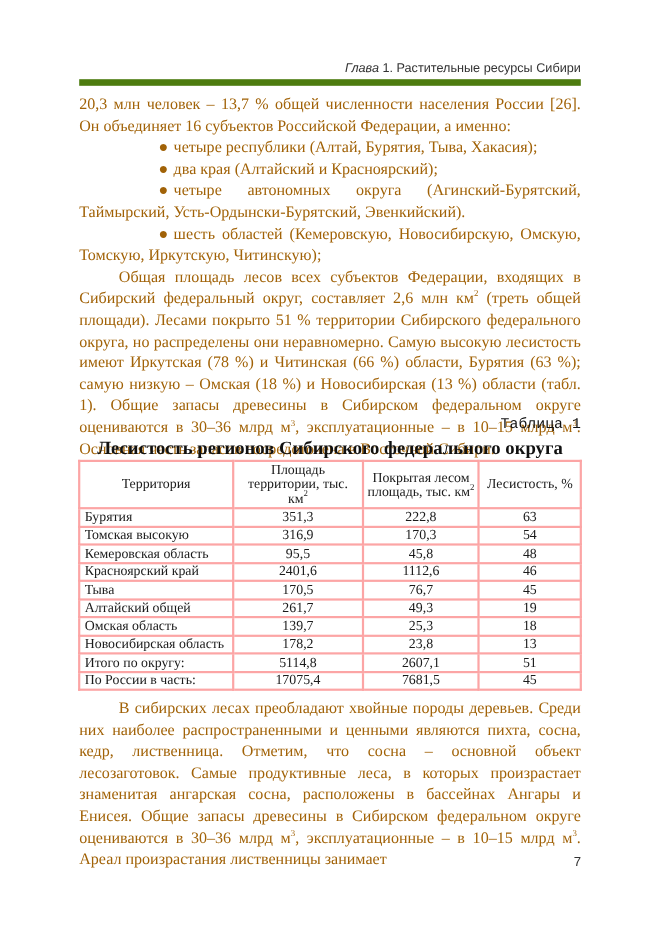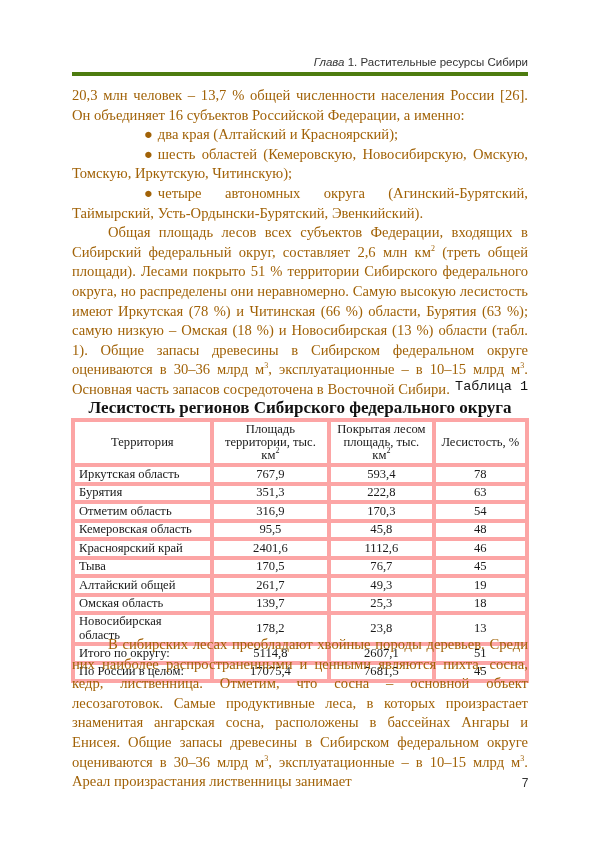--- a/index.html
+++ b/index.html
@@ -3,21 +3,21 @@
   <meta charset="utf-8">
   <style>
     html, body { margin: 0; padding: 0; background: #ffffff; }
     body { width: 600px; height: 848px; position: relative; overflow: hidden; color: #111; }
     .page { position: absolute; left: 0; top: 0; width: 600px; height: 848px; }
 
     .running-head {
       position: absolute; left: 72px; top: 56px; width: 456px;
       text-align: right; font-family: "Liberation Sans", sans-serif;
       font-style: italic; font-size: 11.5px; color: #333;
-      padding-bottom: 4px; border-bottom: 4px solid #4d7c0f;
+      padding-bottom: 4px; border-bottom: 6px solid #4d7c0f;
     }
     .running-head .rest { font-style: normal; }
 
     .text {
       position: absolute; left: 72px; width: 456px;
       font-family: "Liberation Serif", serif; font-size: 14.6px;
       line-height: 19.6px; color: #a16207; text-align: justify;
     }
     .text p { margin: 0; }
     .indent { text-indent: 36px; }
@@ -33,21 +33,21 @@
       position: absolute; left: 72px; width: 456px; top: 398px;
       text-align: center; font-family: "Liberation Serif", serif; font-size: 17px;
       font-weight: bold;
     }
     table.data {
       position: absolute; left: 71px; top: 418px; width: 458px;
       border-collapse: collapse; font-family: "Liberation Serif", serif; font-size: 12.6px;
       color: #1a1a1a;
     }
     table.data th, table.data td {
-      border: 4px solid #fca5a5; padding: 0 4px; height: 14.5px; line-height: 13.5px;
+      border: 2px solid #fca5a5; padding: 0 4px; height: 14.5px; line-height: 13.5px;
     }
     table.data th { font-weight: normal; text-align: center; line-height: 13px; padding: 1px 3px; height: 27px; }
     table.data td.num { text-align: center; }
     table.data td.name { text-align: left; }
     .col1 { width: 142px; } .col2 { width: 120px; } .col3 { width: 107px; } .col4 { width: 89px; }
 
     .page-number {
       position: absolute; left: 518px; top: 776px; width: 14px;
       text-align: center; font-family: "Liberation Sans", sans-serif; font-size: 12px; color: #333;
     }
@@ -56,53 +56,48 @@
 <body>
 
 <div class="page">
 
   <div class="running-head">
     <span>Глава</span><span class="rest"> 1. Растительные ресурсы Сибири</span>
   </div>
 
   <div class="text" style="top:86px;">
     <p>20,3 млн человек – 13,7 % общей численности населения России [26]. Он объединяет 16 субъектов Российской Федерации, а именно:</p>
+    <p class="bullet"><span class="dot">●</span><span>четыре республики (Алтай, Бурятия, Тыва, Хакасия);</span></p>
     <p class="bullet"><span class="dot">●</span><span>два края (Алтайский и Красноярский);</span></p>
+    <p class="bullet"><span class="dot">●</span><span>четыре автономных округа (Агинский-Бурятский, Таймырский, Усть-Ордынски-Бурятский, Эвенкийский).</span></p>
     <p class="bullet"><span class="dot">●</span><span>шесть областей (Кемеровскую, Новосибирскую, Омскую, Томскую, Иркутскую, Читинскую);</span></p>
-    <p class="bullet"><span class="dot">●</span><span>четыре автономных округа (Агинский-Бурятский, Таймырский, Усть-Ордынски-Бурятский, Эвенкийский).</span></p>
     <p class="indent"><span>Общая площадь лесов всех субъектов Федерации, входящих в Сибирский федеральный округ, составляет 2,6 млн км</span><sup>2</sup><span> (треть общей площади). Лесами покрыто 51 % территории Сибирского федерального округа, но распределены они неравномерно. Самую высокую лесистость имеют Иркутская (78 %) и Читинская (66 %) области, Бурятия (63 %); самую низкую – Омская (18 %) и Новосибирская (13 %) области (табл. 1). Общие запасы древесины в Сибирском федеральном округе оцениваются в 30–36 млрд м</span><sup>3</sup><span>, эксплуатационные – в 10–15 млрд м</span><sup>3</sup><span>. Основная часть запасов сосредоточена в Восточной Сибири.</span></p>
   </div>
 
   <div class="table-label">Таблица 1</div>
   <div class="table-title">Лесистость регионов Сибирского федерального округа</div>
 
   <table class="data">
     <thead>
       <tr>
         <th class="col1">Территория</th>
         <th class="col2"><span>Площадь территории, тыс. км</span><sup>2</sup></th>
         <th class="col3"><span>Покрытая лесом площадь, тыс. км</span><sup>2</sup></th>
         <th class="col4">Лесистость, %</th>
       </tr>
     </thead>
     <tbody>
       <tr>
-          <td class="name">Иркутская область</td>
-          <td class="num">767,9</td>
-          <td class="num">593,4</td>
-          <td class="num">78</td>
-        </tr>
-      <tr>
           <td class="name">Бурятия</td>
           <td class="num">351,3</td>
           <td class="num">222,8</td>
           <td class="num">63</td>
         </tr>
       <tr>
-          <td class="name">Отметим область</td>
+          <td class="name">Томская высокую</td>
           <td class="num">316,9</td>
           <td class="num">170,3</td>
           <td class="num">54</td>
         </tr>
       <tr>
           <td class="name">Кемеровская область</td>
           <td class="num">95,5</td>
           <td class="num">45,8</td>
           <td class="num">48</td>
         </tr>
@@ -136,21 +131,21 @@
           <td class="num">23,8</td>
           <td class="num">13</td>
         </tr>
       <tr>
           <td class="name">Итого по округу:</td>
           <td class="num">5114,8</td>
           <td class="num">2607,1</td>
           <td class="num">51</td>
         </tr>
       <tr>
-          <td class="name">По России в целом:</td>
+          <td class="name">По России в часть:</td>
           <td class="num">17075,4</td>
           <td class="num">7681,5</td>
           <td class="num">45</td>
         </tr>
     </tbody>
   </table>
 
   <div class="text" style="top:635px;">
     <p class="indent"><span>В сибирских лесах преобладают хвойные породы деревьев. Среди них наиболее распространенными и ценными являются пихта, сосна, кедр, лиственница. Отметим, что сосна – основной объект лесозаготовок. Самые продуктивные леса, в которых произрастает знаменитая ангарская сосна, расположены в бассейнах Ангары и Енисея. Общие запасы древесины в Сибирском федеральном округе оцениваются в 30–36 млрд м</span><sup>3</sup><span>, эксплуатационные – в 10–15 млрд м</span><sup>3</sup><span>. Ареал произрастания лиственницы занимает</span></p>
   </div>

